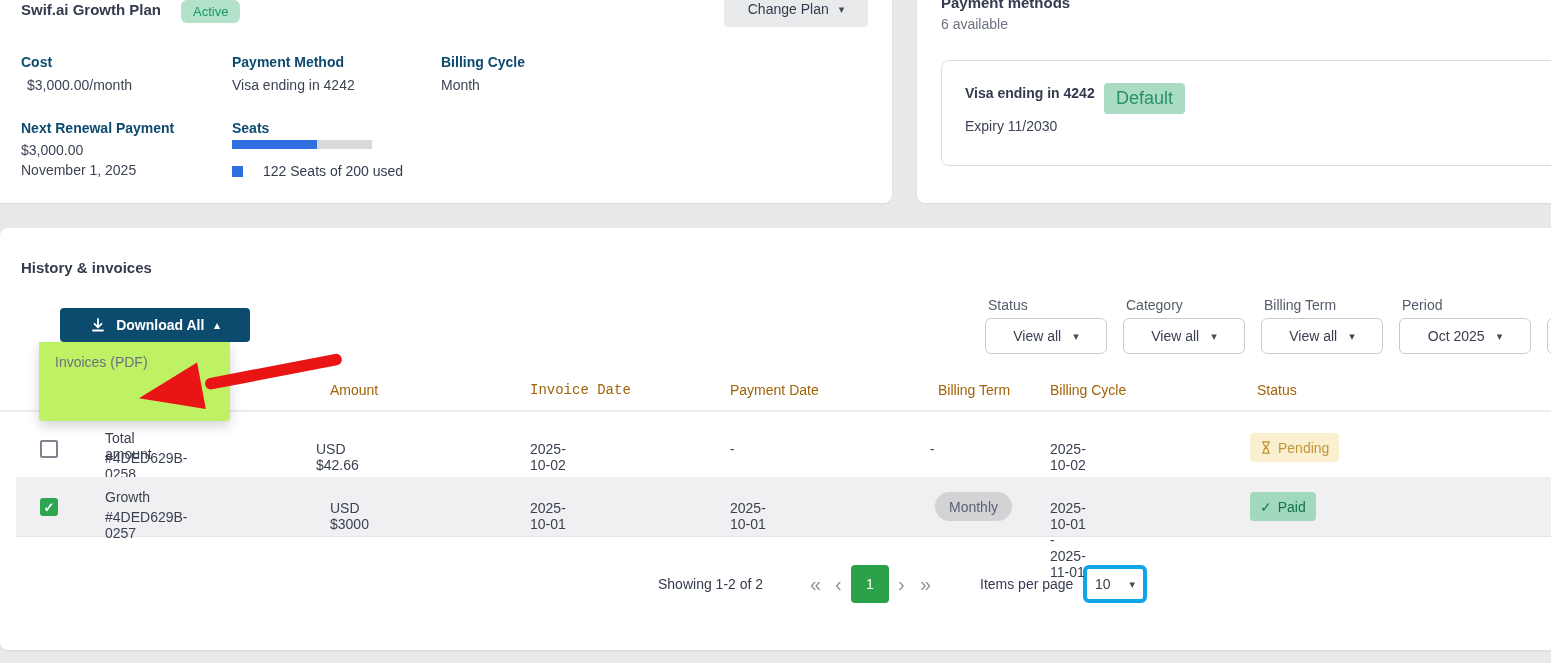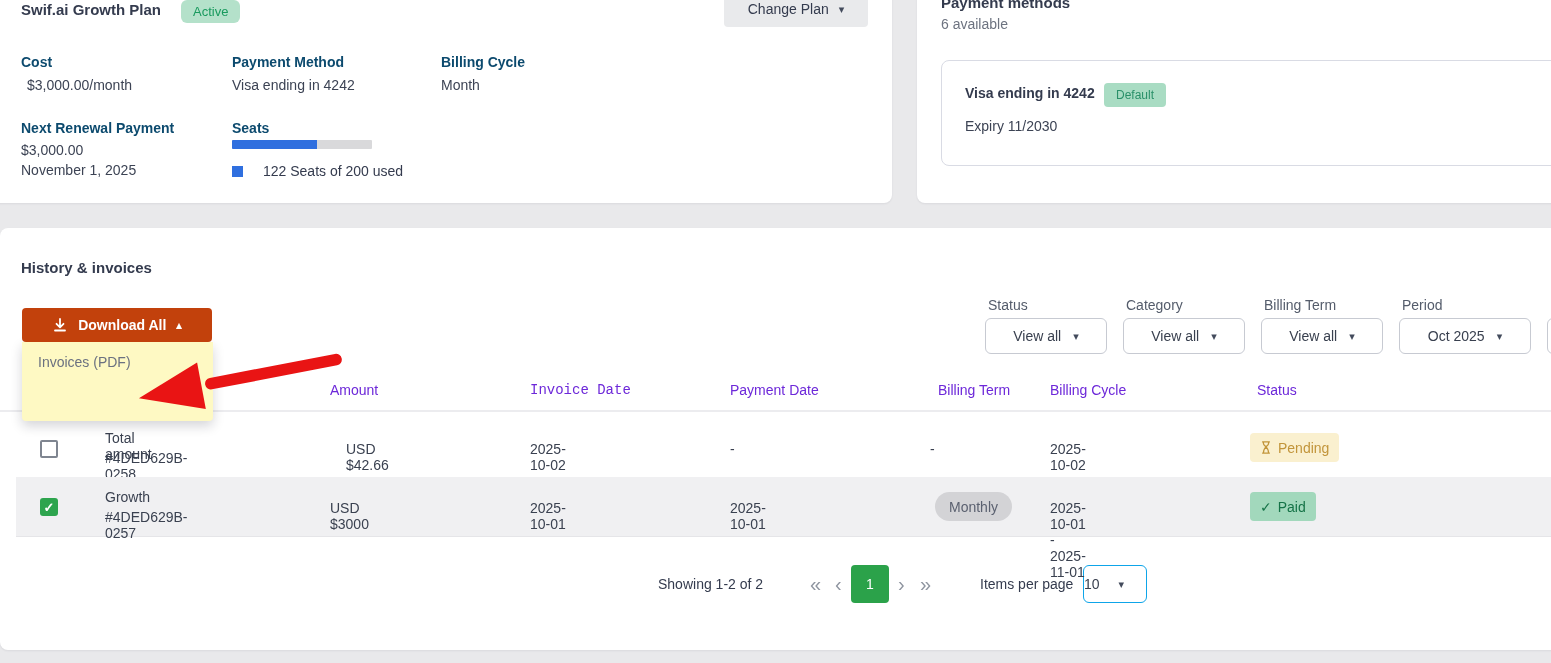--- a/index.html
+++ b/index.html
@@ -22,55 +22,55 @@
     background:#e9eaec; border:none; border-radius:4px; font-size:14px; font-weight:500;
     color:#343b4e; cursor:pointer; font-family:inherit; }
   .caret { font-size:11px; color:#434b5c; line-height:1; }
 
   .progress-track { position:absolute; width:140px; height:9px; background:#d9d9db; border-radius:1px; overflow:hidden; }
   .progress-fill { height:100%; background:#2f6fdf; }
   .legend { display:flex; align-items:center; gap:7px; font-size:14px; }
   .legend-sq { width:11px; height:11px; background:#2f6fdf; display:inline-block; }
 
   .inner-box { position:absolute; background:#fff; border:1px solid #d9dbe4; border-radius:8px; }
-  .badge-default { display:inline-flex; padding:5px 12px; background:#a9dcc3; color:#2a9069; border-radius:4px; font-size:12px; }
+  .badge-default { display:inline-flex; padding:5px 12px; background:#a9dcc3; color:#2a9069; border-radius:4px; font-size:18px; }
 
   .btn-green { display:flex; align-items:center; justify-content:center; gap:10px;
-    background:#c2410c; color:#fff; border:none; border-radius:4px; font-size:14px;
-    font-weight:bold; cursor:pointer; font-family:inherit; }
-  .menu { position:absolute; background:#fef9c3; border-radius:0 0 4px 4px;
-    box-shadow:0 5px 12px rgba(20,20,40,.18); z-index:4; }
+    background:#0c4a6e; color:#fff; border:none; border-radius:4px; font-size:14px;
+    font-weight:bold; cursor:pointer; font-family:inherit;margin-left:38px; }
+  .menu { position:absolute; background:#bef264; border-radius:0 0 4px 4px;
+    box-shadow:0 5px 12px rgba(20,20,40,.18); z-index:4;margin-left:17px; }
   .menu-item { display:flex; align-items:center; height:39px; padding-left:16px;
     font-size:14px; color:#6b7180; cursor:pointer; }
 
   .filter-label { position:absolute; font-size:14px; color:#545c6b; }
   .filter-box { position:absolute; height:36px; background:#fff; border:1px solid #c7cad2;
     border-radius:6px; display:flex; align-items:center; justify-content:center; gap:12px;
     font-size:14px; font-weight:500; color:#39404f; cursor:pointer; }
 
-  .th { position:absolute; font-size:14px; color:#6d28d9; font-weight:500; }
+  .th { position:absolute; font-size:14px; color:#a16207; font-weight:500; }
   .cell { position:absolute; font-size:14px; color:#3a4150; }
   .row-bg { position:absolute; left:16px; width:1544px; }
   .checkbox-empty { position:absolute; width:18px; height:18px; border:2px solid #7f8590;
     border-radius:2px; background:#fff; cursor:pointer; }
   .checkbox-checked { position:absolute; width:18px; height:18px; background:#2da44e;
     border-radius:3px; color:#fff; display:flex; align-items:center; justify-content:center;
     font-size:13px; font-weight:bold; cursor:pointer; }
   .badge-pending { position:absolute; height:29px; padding:0 10px; background:#faf0cf; border-radius:4px;
     display:flex; align-items:center; gap:6px; color:#c2953b; font-size:14px; }
   .badge-paid { position:absolute; height:29px; padding:0 10px; background:#a2d8bc; border-radius:4px;
     display:flex; align-items:center; gap:6px; color:#157347; font-size:14px; }
   .pill-gray { position:absolute; height:29px; padding:8px 14px; background:#d3d3d6; border-radius:15px;
     display:flex; align-items:center; color:#5b6170; font-size:14px; }
 
   .pg-arrow { position:absolute; font-size:20px; color:#8f95a0; cursor:pointer; line-height:1; }
   .pg-active { position:absolute; width:38px; height:38px; background:#2ba24a; border-radius:4px;
     color:#fff; display:flex; align-items:center; justify-content:center; font-size:14px; cursor:pointer; }
-  .pp-box { position:absolute; width:64px; height:38px; border:1px solid #0ea5e9; border-radius:6px;
-    background:#fff; display:flex; align-items:center; justify-content:flex-start; gap:19px;
+  .pp-box { position:absolute; width:64px; height:38px; border:4px solid #0ea5e9; border-radius:6px;
+    background:#fff; display:flex; align-items:center; justify-content:center; gap:19px;
     font-size:14px; color:#39404f; cursor:pointer; }
 </style>
 </head>
 <body>
 
 <div class="viewport">
 
   <div class="card" style="left:-12px; top:-44px; width:904px; height:247px;"></div>
 
   <div class="card" style="left:917px; top:-44px; width:700px; height:247px;"></div>
@@ -166,21 +166,21 @@
   <div class="th" style="left:730px; top:382px; z-index:1;">Payment Date</div>
   <div class="th" style="left:938px; top:382px; z-index:1;">Billing Term</div>
   <div class="th" style="left:1050px; top:382px; z-index:1;">Billing Cycle</div>
   <div class="th" style="left:1257px; top:382px; z-index:1;">Status</div>
   <div class="abs" style="left:0; top:410px; width:1560px; height:2px; background:#ececef; z-index:1;"></div>
 
   <div class="abs" style="z-index:1;">
     <div class="checkbox-empty" style="left:40px; top:440px;"></div>
     <div class="cell" style="left:105px; top:430px;">Total amount</div>
     <div class="cell" style="left:105px; top:450px;">#4DED629B-0258</div>
-    <div class="cell" style="left:346px; top:441px;">USD $42.66</div>
+    <div class="cell" style="left:316px; top:441px;">USD $42.66</div>
     <div class="cell" style="left:530px; top:441px;">2025-10-02</div>
     <div class="cell" style="left:730px; top:441px;">-</div>
     <div class="cell" style="left:930px; top:441px;">-</div>
     <div class="cell" style="left:1050px; top:441px;">2025-10-02 - 2025-10-02</div>
     <div class="badge-pending" style="left:1250px; top:433px;">
       <span style="display:inline-flex;">
         <svg width="12" height="15" viewBox="0 0 14 16" fill="none">
           <path d="M3 1.5h8M3 14.5h8M4 1.5v1.8c0 3 6 3.9 6 11.2M10 1.5v1.8c0 3-6 3.9-6 11.2" stroke="#c2953b" stroke-width="1.5" stroke-linecap="round"></path>
         </svg>
       </span>

